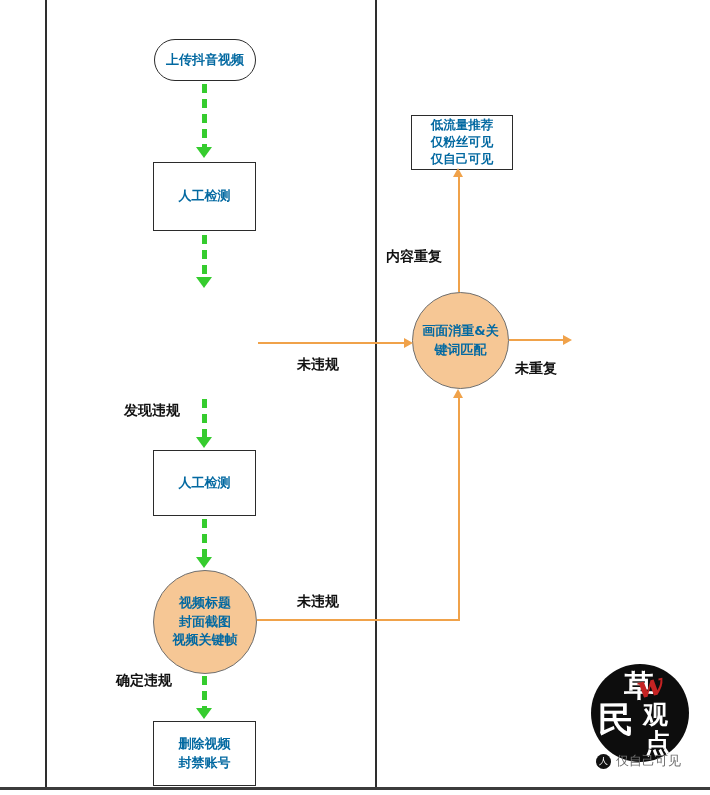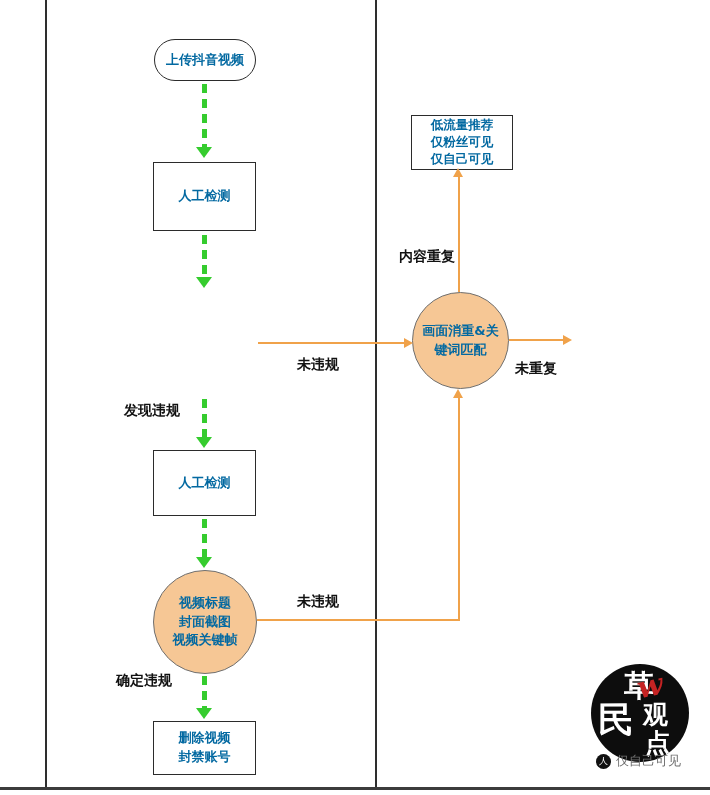--- a/index.html
+++ b/index.html
@@ -67,21 +67,21 @@
   <div class="node circle" style="left:153px;top:570px;width:104px;height:104px;">
     <span class="lbl">视频标题
 封面截图
 视频关键帧</span>
   </div>
 
   <div class="node" style="left:153px;top:450px;width:103px;height:66px;">
     <span class="lbl">人工检测</span>
   </div>
 
-  <div class="node" style="left:153px;top:721px;width:103px;height:54px;">
+  <div class="node" style="left:153px;top:721px;width:103px;height:65px;">
     <span class="lbl">删除视频
 封禁账号</span>
   </div>
 
   <div class="node" style="left:411px;top:115px;width:102px;height:55px;font-size:12.5px;line-height:1.35;">
     <span class="lbl">低流量推荐
 仅粉丝可见
 仅自己可见</span>
   </div>
 
@@ -113,21 +113,21 @@
   <div class="oarrow-up" style="left:453px;top:168px;"></div>
 
   <div class="oline-h" style="left:509px;top:339px;width:55px;"></div>
   <div class="oarrow-right" style="left:563px;top:335px;"></div>
 
   <div class="oline-h" style="left:257px;top:619px;width:203px;"></div>
   <div class="oline-v" style="left:458px;top:398px;height:221px;"></div>
   <div class="oarrow-up" style="left:453px;top:389px;"></div>
 
   <div class="edge-label" style="left:297px;top:356px;">未违规</div>
-  <div class="edge-label" style="left:386px;top:248px;margin-left:13px;">内容重复</div>
+  <div class="edge-label" style="left:386px;top:248px;">内容重复</div>
   <div class="edge-label" style="left:515px;top:360px;">未重复</div>
   <div class="edge-label" style="left:124px;top:402px;">发现违规</div>
   <div class="edge-label" style="left:297px;top:593px;">未违规</div>
   <div class="edge-label" style="left:116px;top:672px;font-family:Liberation Serif, serif;">确定违规</div>
 
   <div class="stamp">
     <span style="left:33px;top:2px;font-size:30px;">草</span>
     <span style="left:7px;top:32px;font-size:36px;">民</span>
     <span style="left:52px;top:34px;font-size:25px;">观</span>
     <span style="left:54px;top:62px;font-size:26px;">点</span>

